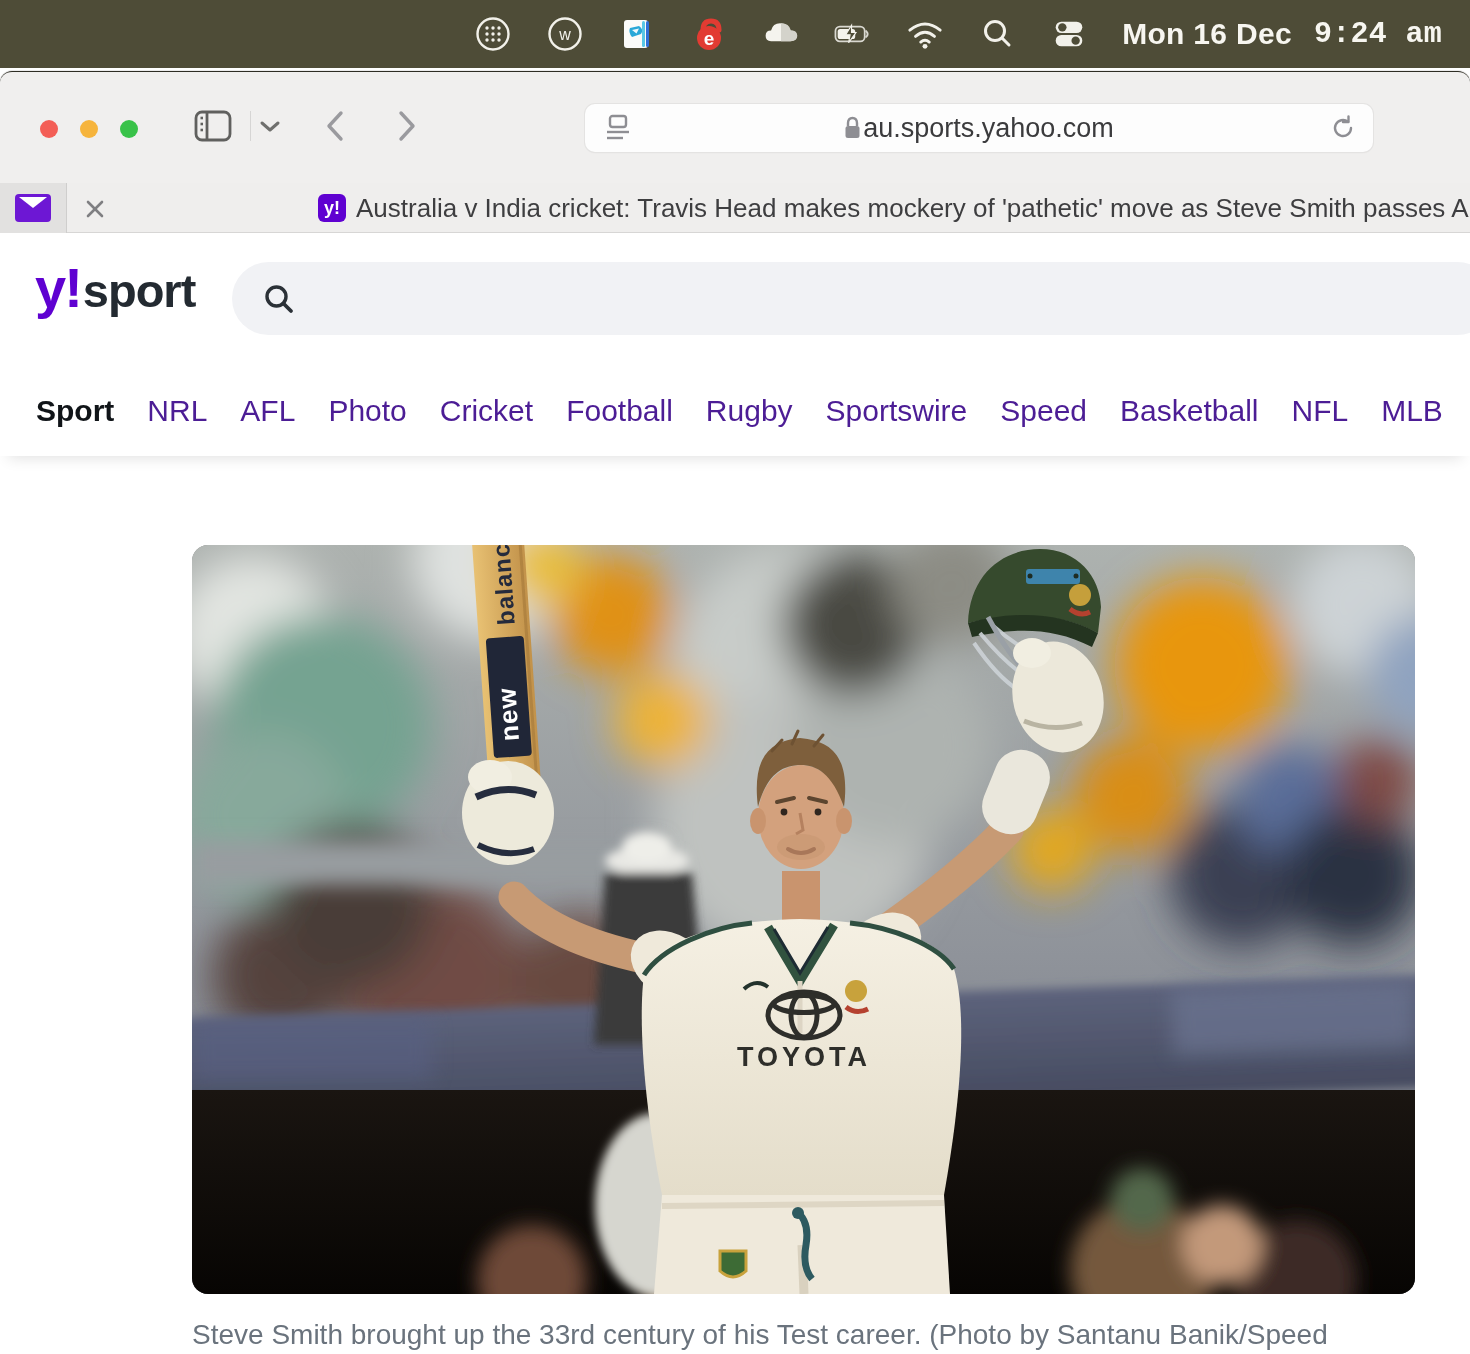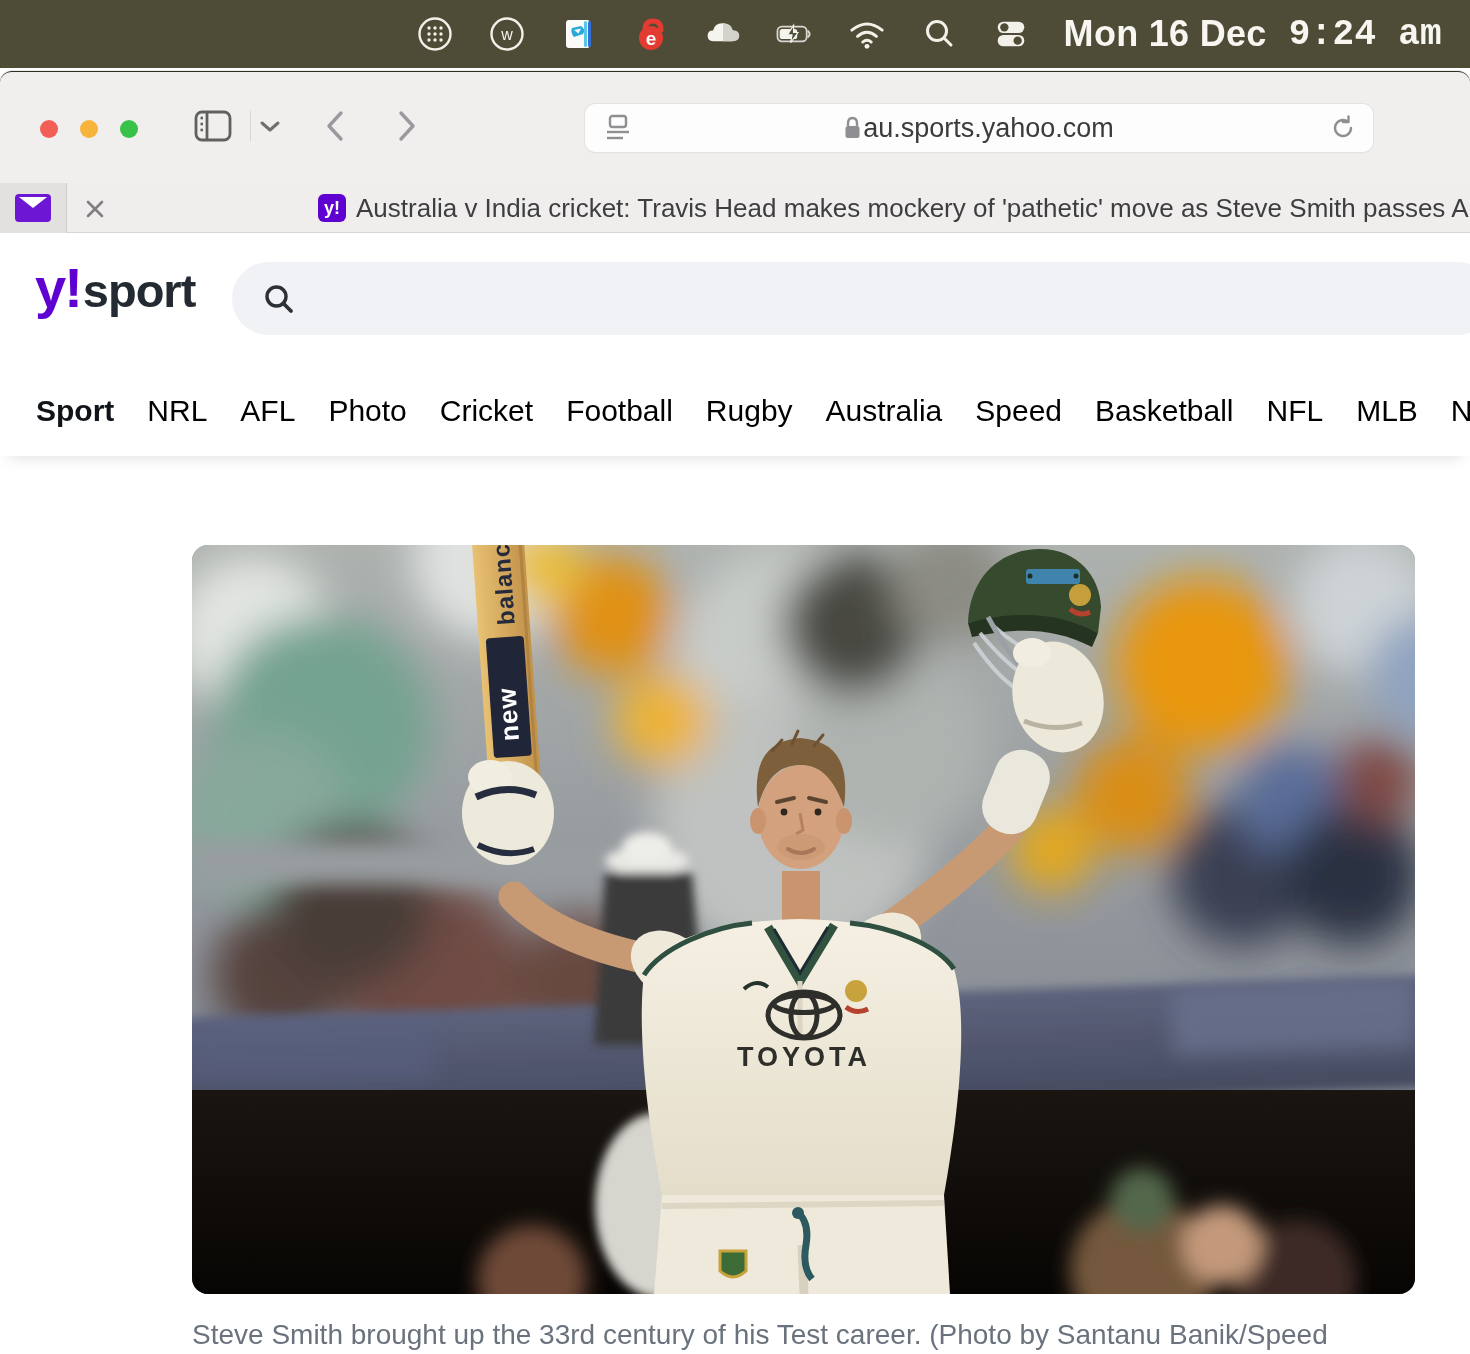--- a/index.html
+++ b/index.html
@@ -4,21 +4,21 @@
 <style>
   html,body{margin:0;padding:0;background:#ffffff;}
   *{box-sizing:border-box;font-family:"Liberation Sans",sans-serif;}
   .screen{position:relative;width:1470px;height:1354px;overflow:hidden;background:#fff;}
 
   
   .menubar{position:absolute;left:0;top:0;width:1470px;height:68px;background:#4e4c37;}
   .menubar .mb-right{position:absolute;right:28px;top:0;height:68px;display:flex;align-items:center;gap:34px;}
   .mb-icon{display:flex;align-items:center;justify-content:center;width:38px;height:38px;}
   .mb-icon svg{display:block;}
-  .mb-date,.mb-time{color:#f7f6f0;font-size:36px;font-weight:600;letter-spacing:.3px;}
+  .mb-date,.mb-time{color:#f7f6f0;font-size:30px;font-weight:600;letter-spacing:.3px;}
   .mb-time{margin-left:-12px;font-family:Liberation Mono, monospace;}
 
   
   .window{position:absolute;left:0;top:71px;width:1470px;height:1283px;background:#f0efee;
           border-radius:12px 12px 0 0;border-top:1px solid #2e2d24;box-shadow:0 0 0 1px rgba(0,0,0,.08);}
   .toolbar{position:absolute;left:0;top:1px;width:1470px;height:110px;background:#f0efee;border-radius:12px 12px 0 0;}
   .tl{position:absolute;top:47px;width:18px;height:18px;border-radius:50%;}
   .tl-red{left:40px;background:#f35e56;}
   .tl-yellow{left:80px;background:#f6b43c;}
   .tl-green{left:120px;background:#39c249;}
@@ -47,21 +47,21 @@
   .logo{position:absolute;left:35px;top:22px;display:flex;align-items:baseline;cursor:pointer;}
   .logo-y{color:#5f01d1;font-size:56px;font-weight:800;letter-spacing:-2px;}
   .logo-sport{color:#232a31;font-size:47px;font-weight:800;letter-spacing:-1px;margin-left:2px;}
   .searchpill{position:absolute;left:232px;top:29px;width:1262px;height:73px;background:#f1f2f5;border-radius:37px;
               display:flex;align-items:center;padding-left:30px;gap:30px;}
   .searchpill input{border:none;outline:none;background:transparent;font-size:32px;color:#3e454d;width:900px;}
   .searchpill input::placeholder{color:#87909a;}
 
   .sitenav{position:absolute;left:0;top:133px;width:1470px;height:90px;background:#fff;display:flex;align-items:center;
            padding-left:36px;gap:33px;box-shadow:0 10px 14px -8px rgba(0,0,0,.12);}
-  .sitenav a{font-size:30px;color:#000000;text-decoration:none;white-space:nowrap;}
+  .sitenav a{font-size:30px;color:#4c1d95;text-decoration:none;white-space:nowrap;}
   .sitenav a.active{color:#101418;font-weight:700;}
 
   .hero{position:absolute;left:192px;top:312px;width:1223px;height:749px;border-radius:16px;overflow:hidden;background:#888;}
   .hero svg{display:block;}
 
   .caption{position:absolute;left:192px;top:1080px;width:1240px;font-size:28px;line-height:43px;color:#6a737d;}
 </style>
 </head>
 <body>
 
@@ -241,21 +241,21 @@
       </div>
 
       <nav class="sitenav">
         <a href="#" class="active">Sport</a>
         <a href="#">NRL</a>
         <a href="#">AFL</a>
         <a href="#">Photo</a>
         <a href="#">Cricket</a>
         <a href="#">Football</a>
         <a href="#">Rugby</a>
-        <a href="#">Australia</a>
+        <a href="#">Sportswire</a>
         <a href="#">Speed</a>
         <a href="#">Basketball</a>
         <a href="#">NFL</a>
         <a href="#">MLB</a>
         <a href="#">NHL</a>
       </nav>
 
       <div class="hero">
         <svg width="1223" height="749" viewBox="0 0 1223 749">
           <defs>

